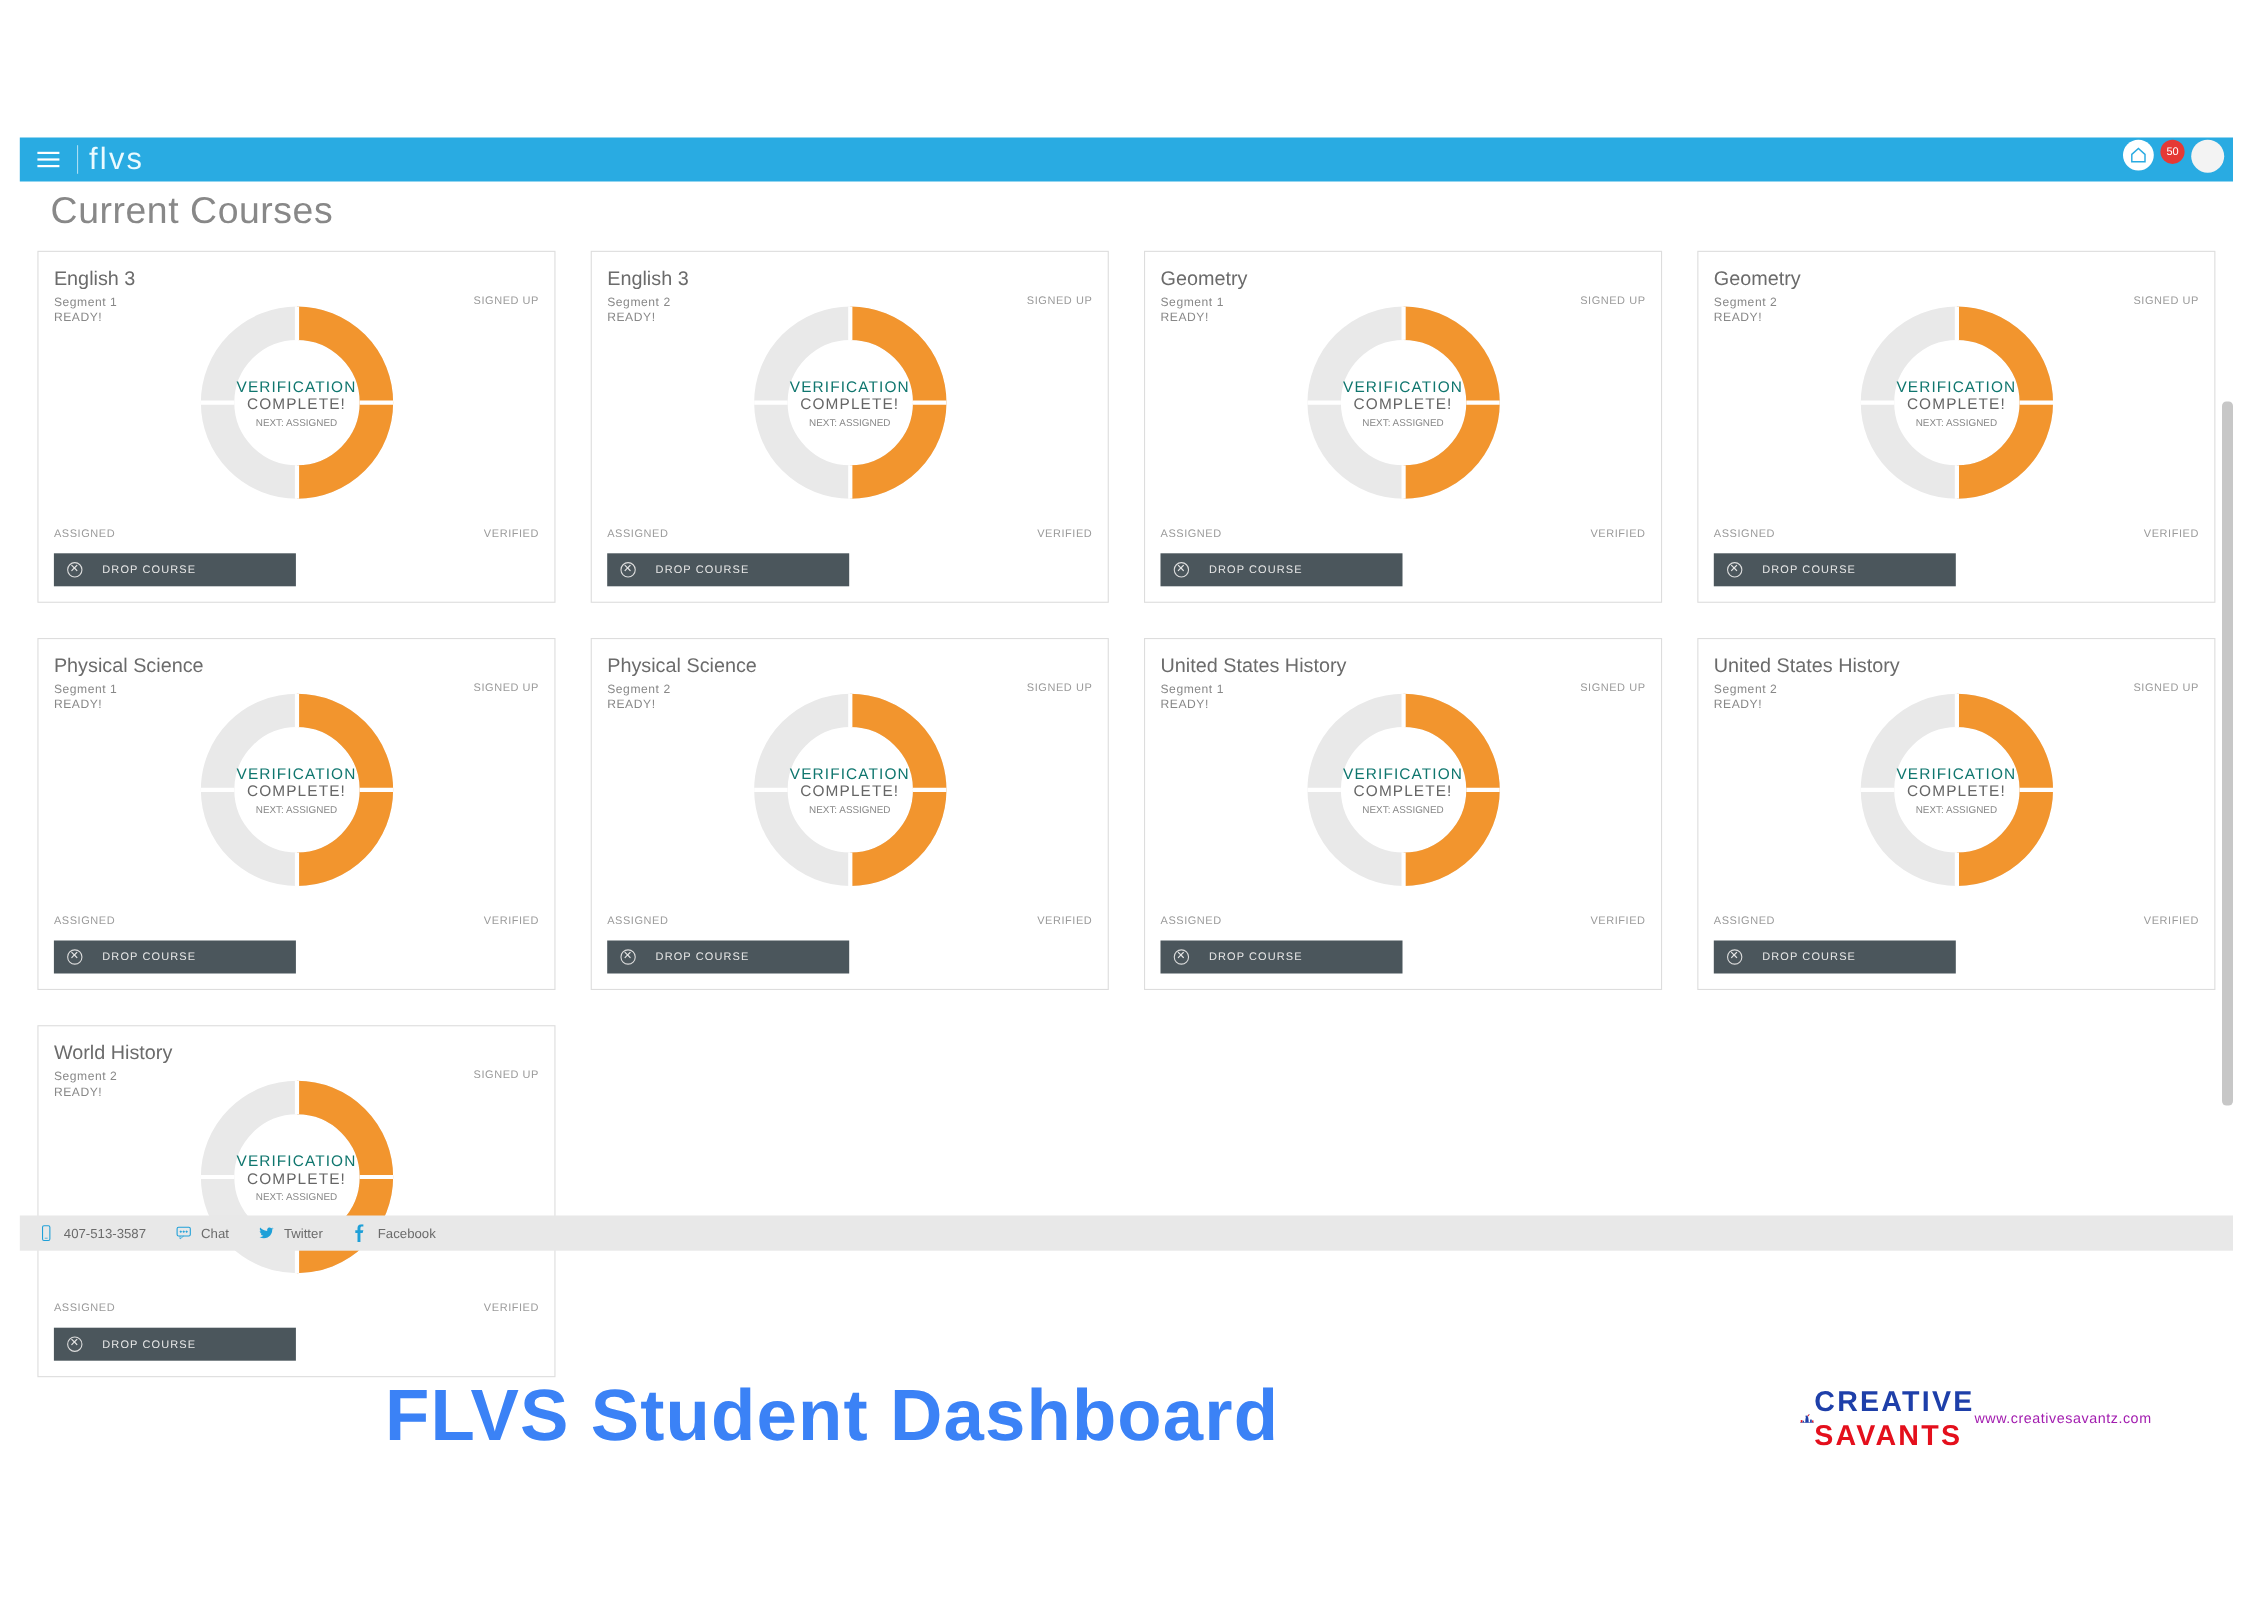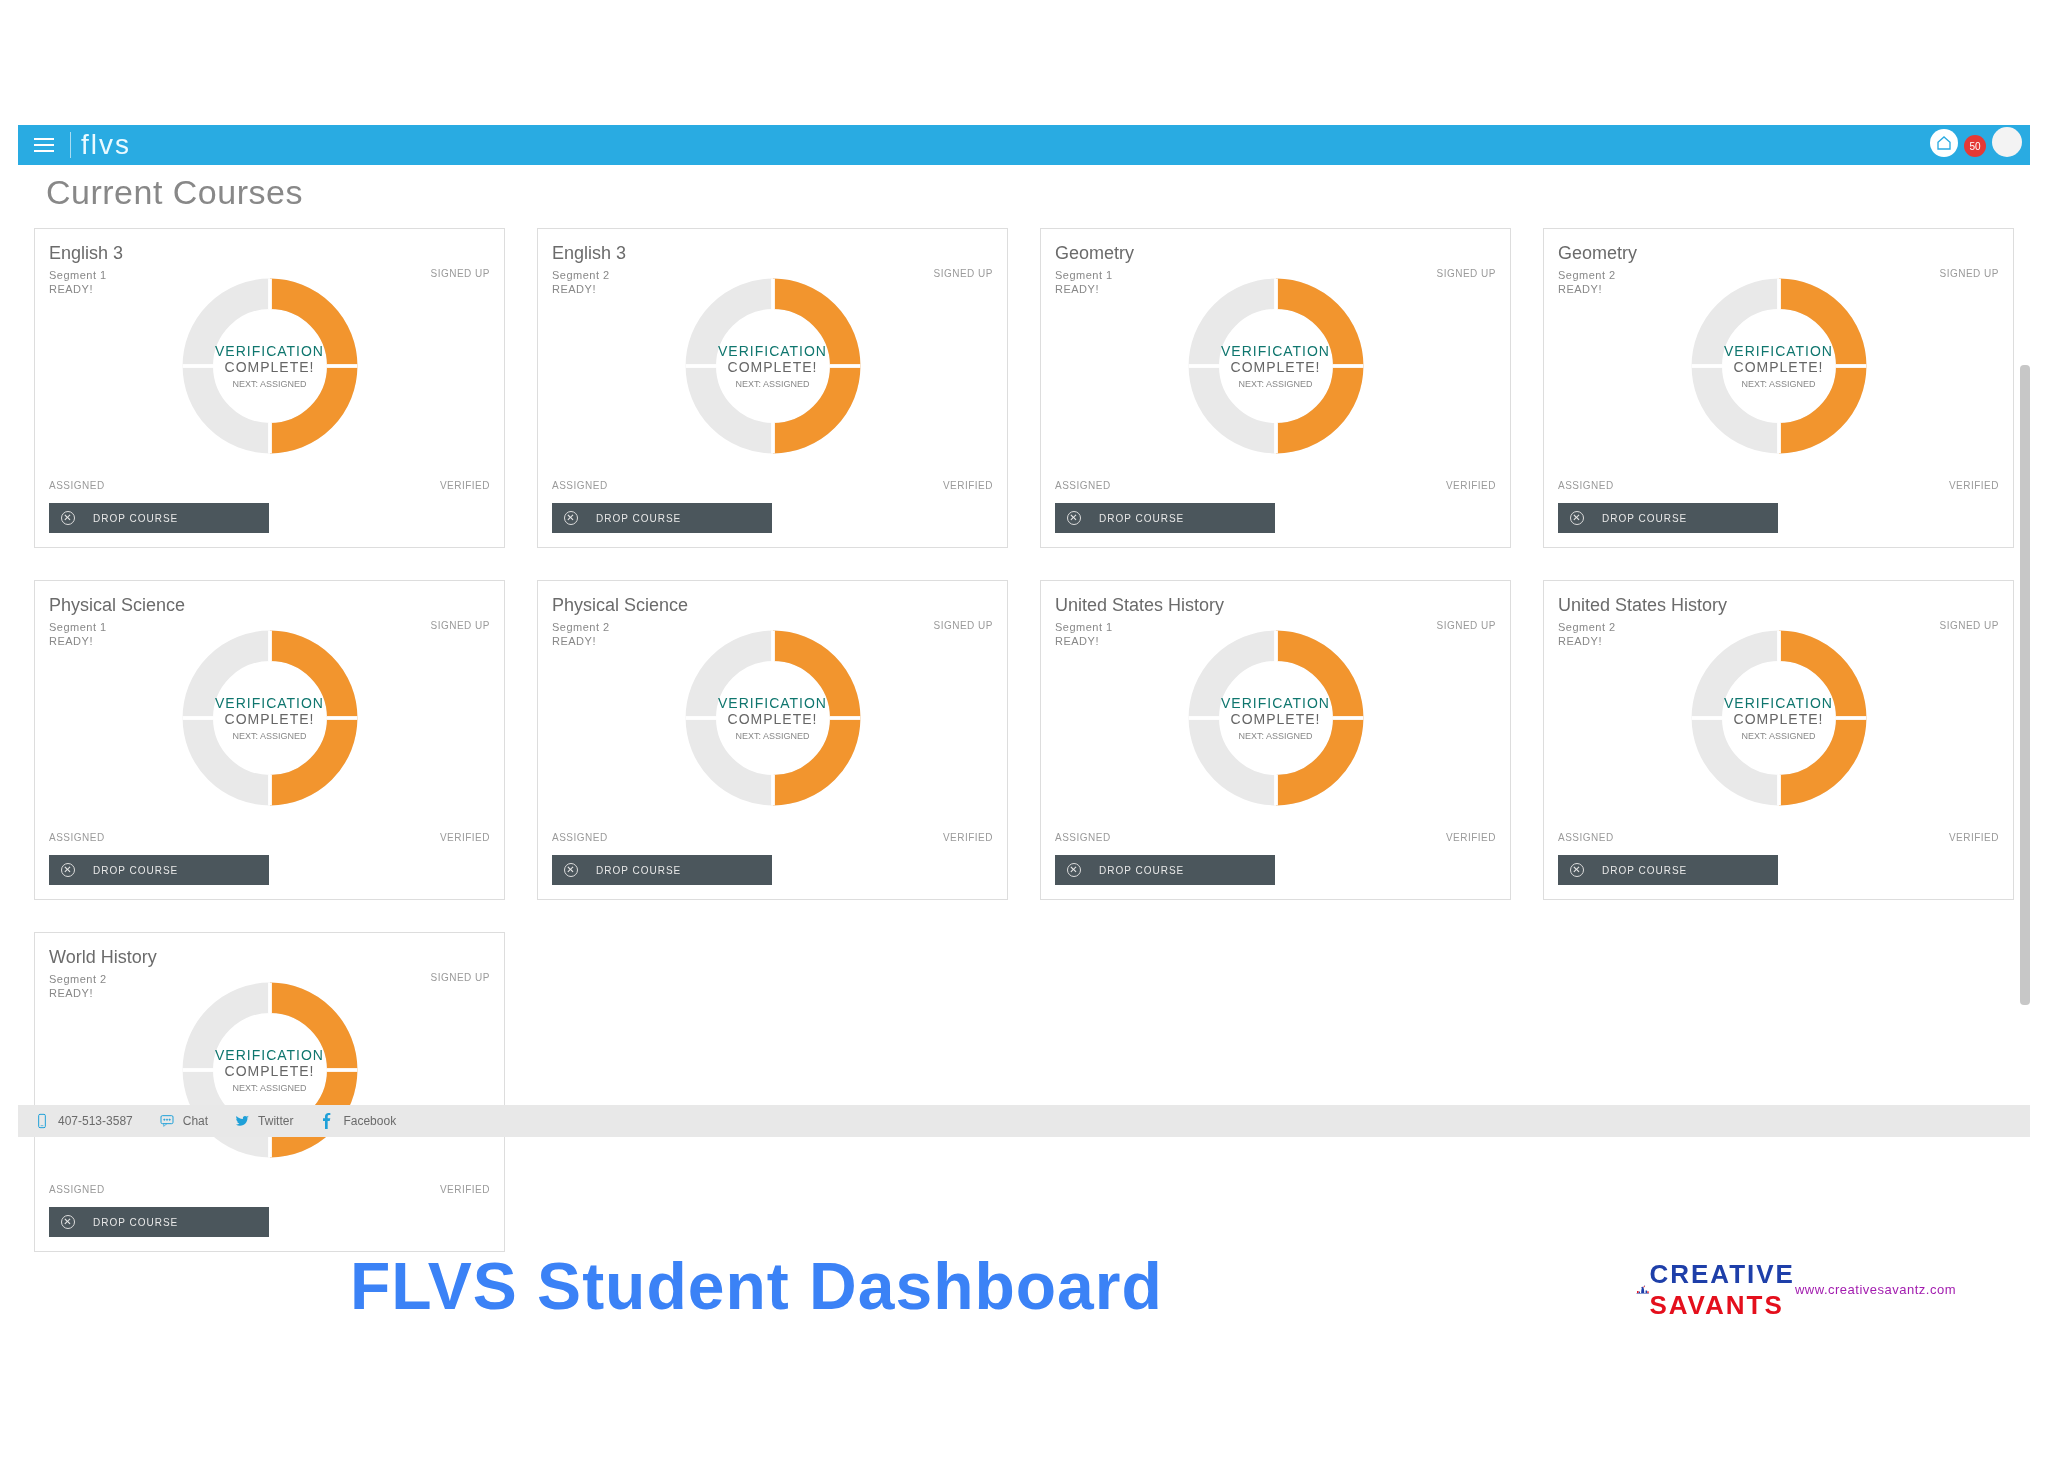--- a/index.html
+++ b/index.html
@@ -7,21 +7,21 @@
   .page { width: 1996px; height: 1463px; position: relative; background: #fff; }
 
   .app-frame { position: absolute; left: 18px; top: 125px; width: 2012px; height: 1012px; background: #fff; }
 
   .topbar { height: 40px; background: #29abe2; display: flex; align-items: center; padding: 0 10px; color: #fff; position: relative; }
   .menu-btn { width: 32px; height: 32px; display: flex; align-items: center; justify-content: center; cursor: pointer; }
   .hamburger { width: 20px; height: 14px; display: flex; flex-direction: column; justify-content: space-between; }
   .hamburger span { display: block; height: 2px; background: #fff; }
   .divider { width: 1px; height: 26px; background: rgba(255,255,255,0.6); margin: 0 10px; }
   .brand { font-family: "Segoe UI Light","Helvetica Neue",sans-serif; font-size: 28px; font-weight: 300; letter-spacing: 2px; color: #eafaff; }
-  .top-right { position: absolute; right: 8px; top: 2px; display: flex; align-items: flex-end; gap: 6px; }
+  .top-right { position: absolute; right: 8px; top: 2px; display: flex; align-items: flex-start; gap: 6px; }
   .circle-btn { width: 28px; height: 28px; border-radius: 50%; background: #fff; display: flex; align-items: center; justify-content: center; }
   .home-icon svg { width: 16px; height: 16px; }
   .notif { width: 22px; height: 22px; border-radius: 50%; background: #e53935; color: #fff; font-size: 10px; display: flex; align-items: center; justify-content: center; position: relative; }
   .avatar { width: 30px; height: 30px; border-radius: 50%; background: #f3f3f3; }
 
   .page-title { font-size: 34px; font-weight: 300; color: #888; padding: 8px 0 16px 28px; letter-spacing: 0.5px; }
 
   .course-grid { display: grid; grid-template-columns: repeat(4, 1fr); gap: 32px; padding: 0 16px 20px 16px; }
   .course-card { border: 1px solid #ddd; background: #fff; padding: 14px 14px 14px 14px; position: relative; height: 320px; }
   .course-title { font-size: 18px; color: #6b6b6b; margin-bottom: 6px; }

